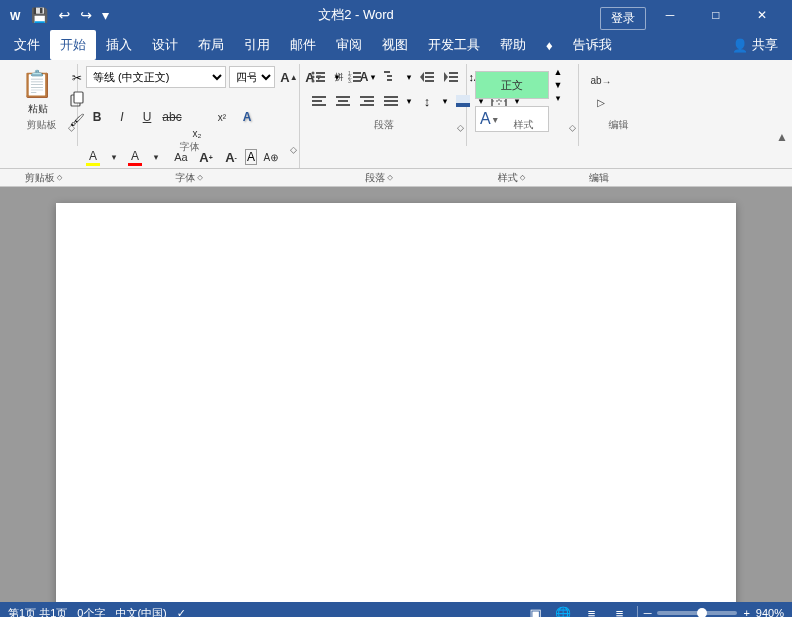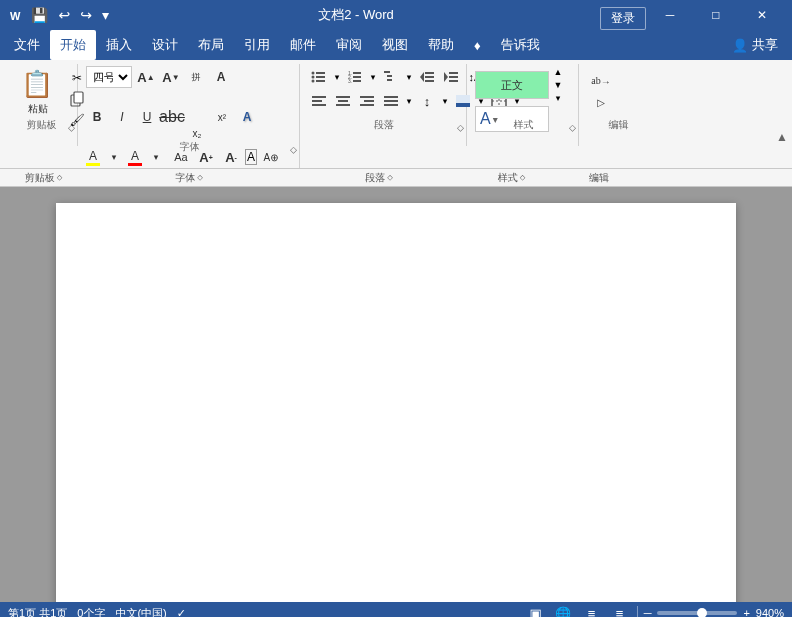--- a/index.html
+++ b/index.html
@@ -214,20 +214,21 @@
 <div id="menu-bar">
   <div class="menu-item">文件</div>
   <div class="menu-item active">开始</div>
   <div class="menu-item">插入</div>
   <div class="menu-item">设计</div>
   <div class="menu-item">布局</div>
   <div class="menu-item">引用</div>
   <div class="menu-item">邮件</div>
   <div class="menu-item">审阅</div>
   <div class="menu-item">视图</div>
+  <div class="menu-item">开发工具</div>
   <div class="menu-item">帮助</div>
   <div class="menu-item">♦</div>
   <div class="menu-item">告诉我</div>
   <div style="flex:1"></div>
   <div class="menu-item">
     <span style="margin-right:3px">👤</span>共享
   </div>
 </div>
 
 <div class="ribbon-area">
@@ -252,33 +253,36 @@
             </div>
             <div class="small-btn">🖌</div>
           </div>
         </div>
         <div class="ribbon-group-label">剪贴板</div>
         <div class="ribbon-group-expand">⬦</div>
       </div>
 
       <div class="ribbon-group font-group">
         <div class="font-row1">
+          <select class="font-select">
+            <option>等线 (中文正文)</option>
+          </select>
           <select class="size-select">
             <option>四号</option>
           </select>
           <div class="rb-btn" style="font-size:13px;font-weight:bold;">A<sup style="font-size:8px">▲</sup></div>
           <div class="rb-btn" style="font-size:13px;font-weight:bold;">A<sup style="font-size:8px">▼</sup></div>
           <div class="rb-btn" style="font-size:9px;">拼</div>
           <div class="rb-btn" style="font-weight:bold;">A</div>
         </div>
         <div class="font-row2">
           <div class="rb-btn bold">B</div>
           <div class="rb-btn italic">I</div>
           <div class="rb-btn underline">U</div>
-          <div class="rb-btn" style="text-decoration:line-through;font-size:16px;">abc</div>
+          <div class="rb-btn" style="text-decoration:line-through;font-size:12px;">abc</div>
           <div class="rb-btn" style="font-size:10px;margin-top:32px;">x₂</div>
           <div class="rb-btn" style="font-size:10px;">x²</div>
           <div class="rb-btn" style="color:#2b579a; font-weight:bold; text-shadow: 1px 1px 2px rgba(0,0,0,0.3);">A</div>
         </div>
         <div class="font-row3">
           <div style="display:flex;flex-direction:column;align-items:center;cursor:pointer;">
             <span style="font-size:12px;color:#333;">A</span>
             <div style="height:3px;width:14px;background:#ffff00;"></div>
           </div>
           <div class="rb-btn" style="font-size:9px;">▾</div>
@@ -421,21 +425,21 @@
               </div>
             </div>
           </div>
         </div>
         <div class="ribbon-group-label">样式</div>
         <div class="ribbon-group-expand">⬦</div>
       </div>
 
       <div class="ribbon-group edit-group" style="width:75px;">
         <div style="display:flex;align-items:flex-start;gap:4px;">
-          <div style="display:flex;flex-direction:column;gap:2px;margin-top:4px;font-family:Liberation Serif, serif;">
+          <div style="display:flex;flex-direction:column;gap:2px;margin-top:4px;">
             <div class="rb-btn" style="font-size:10px;width:28px;height:20px;">ab→</div>
             <div class="rb-btn" style="font-size:10px;width:28px;height:20px;">▷</div>
           </div>
         </div>
         <div class="ribbon-group-label">编辑</div>
       </div>
 
     </div>
   </div>
 

